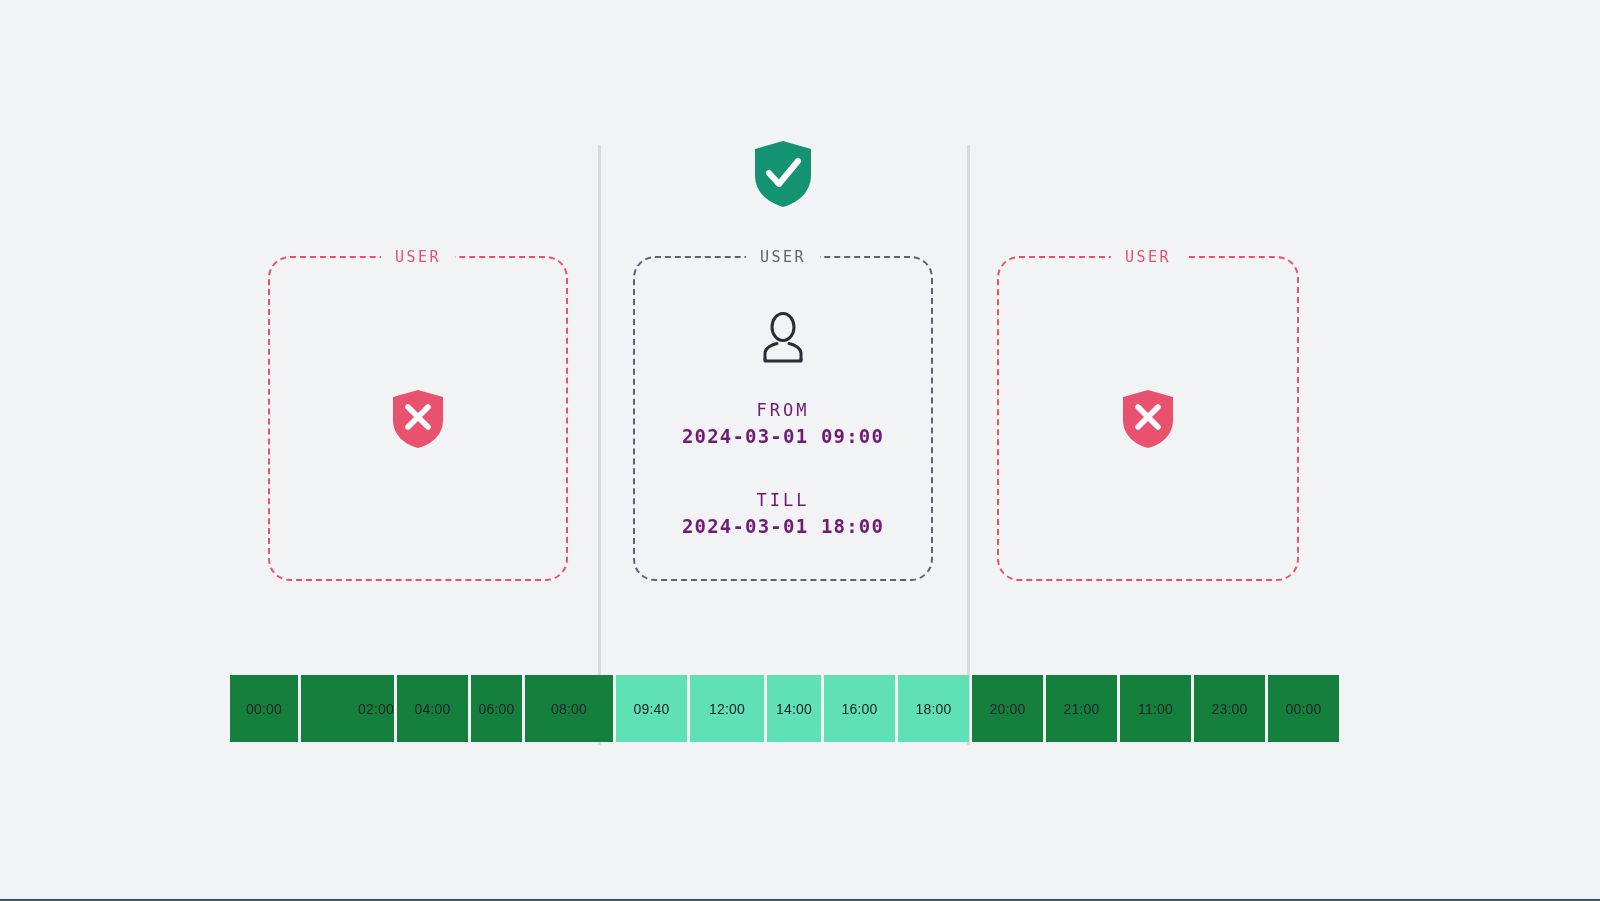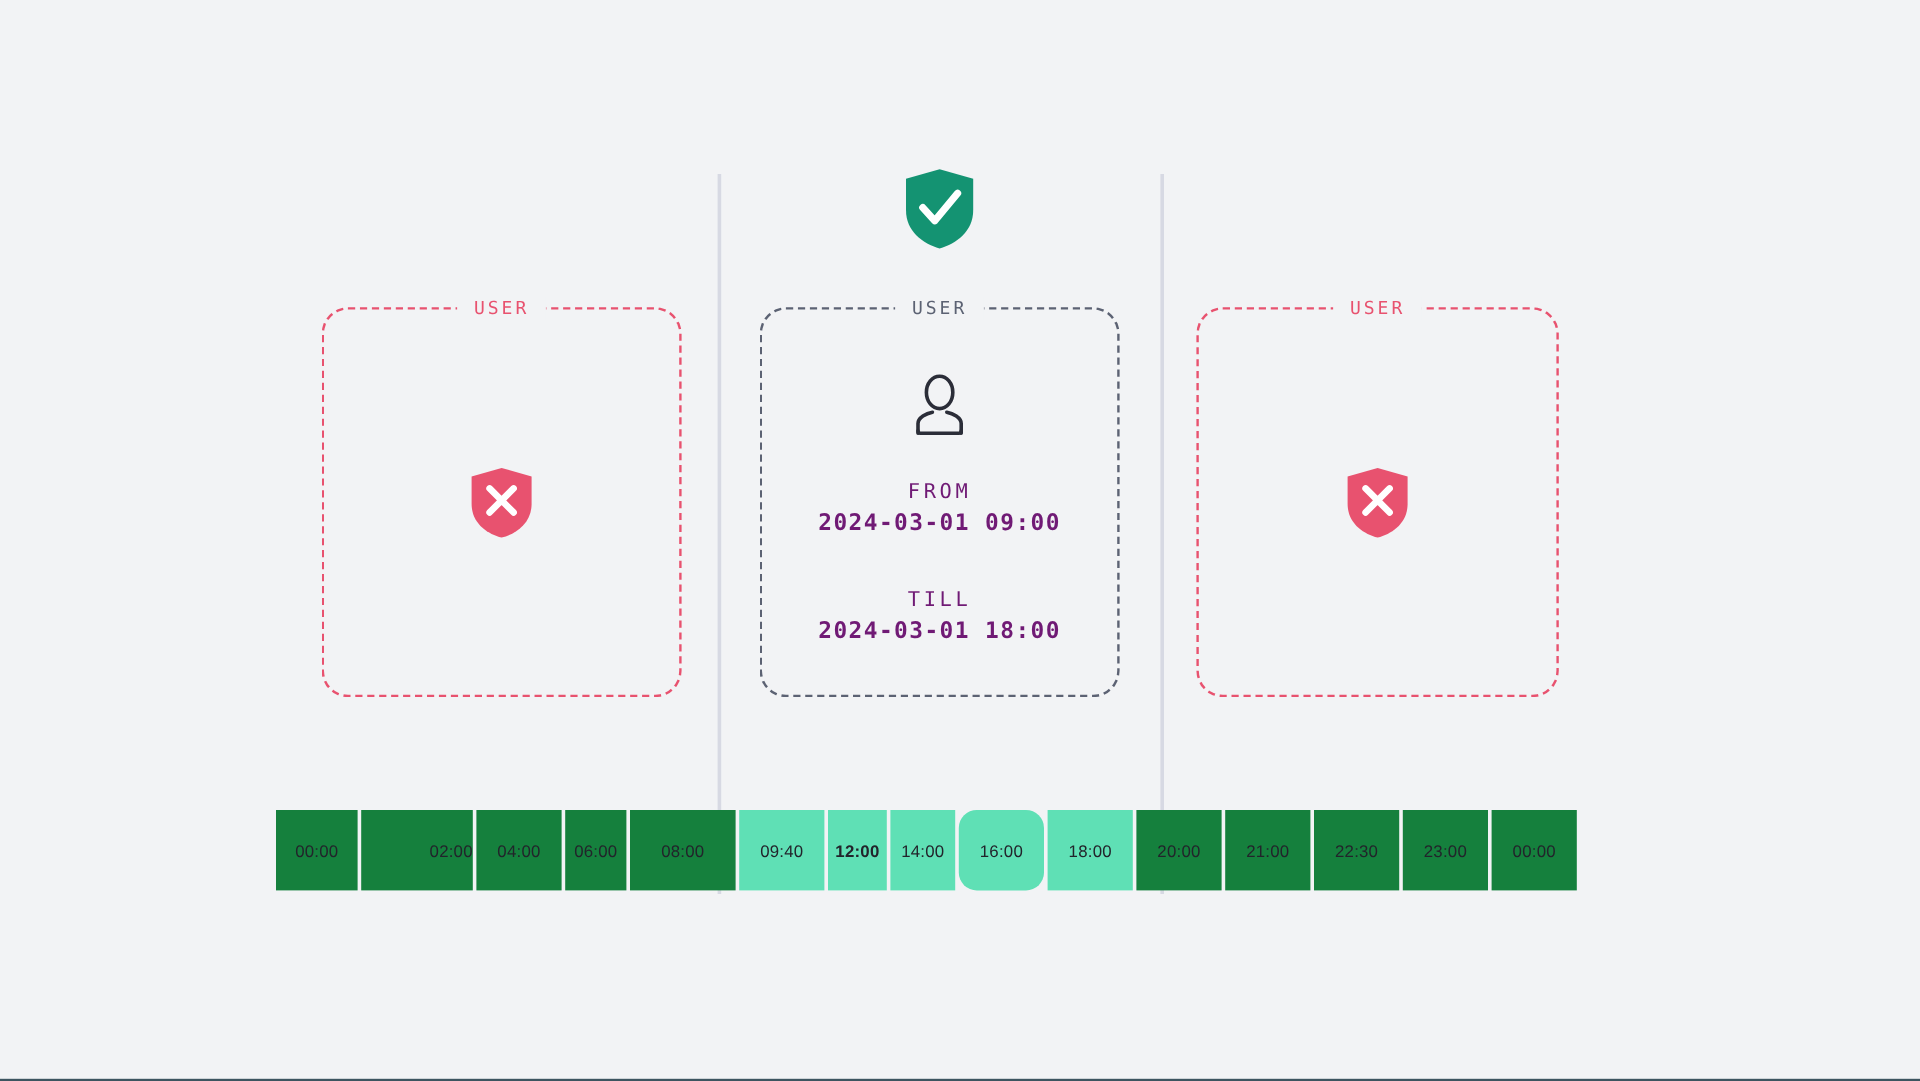--- a/index.html
+++ b/index.html
@@ -197,40 +197,40 @@
       </div>
       <div class="slot" style="width: 51px;">
         <span>06:00</span>
       </div>
       <div class="slot" style="width: 88px;">
         <span>08:00</span>
       </div>
       <div class="slot active" style="width: 71px;">
         <span>09:40</span>
       </div>
-      <div class="slot active" style="width: 49px; font-weight: bold;">
+      <div class="slot active" style="width: 74px;">
         <span>12:00</span>
       </div>
       <div class="slot active" style="width: 54px;">
         <span>14:00</span>
       </div>
-      <div class="slot active" style="width: 71px; border-radius: 15px;">
+      <div class="slot active" style="width: 71px;">
         <span>16:00</span>
       </div>
       <div class="slot active" style="width: 71px;">
         <span>18:00</span>
       </div>
       <div class="slot" style="width: 71px;">
         <span>20:00</span>
       </div>
       <div class="slot" style="width: 71px;">
         <span>21:00</span>
       </div>
       <div class="slot" style="width: 71px;">
-        <span>22:30</span>
+        <span>11:00</span>
       </div>
       <div class="slot" style="width: 71px;">
         <span>23:00</span>
       </div>
       <div class="slot" style="width: 71px;">
         <span>00:00</span>
       </div>
     </div>
 
 </div>

